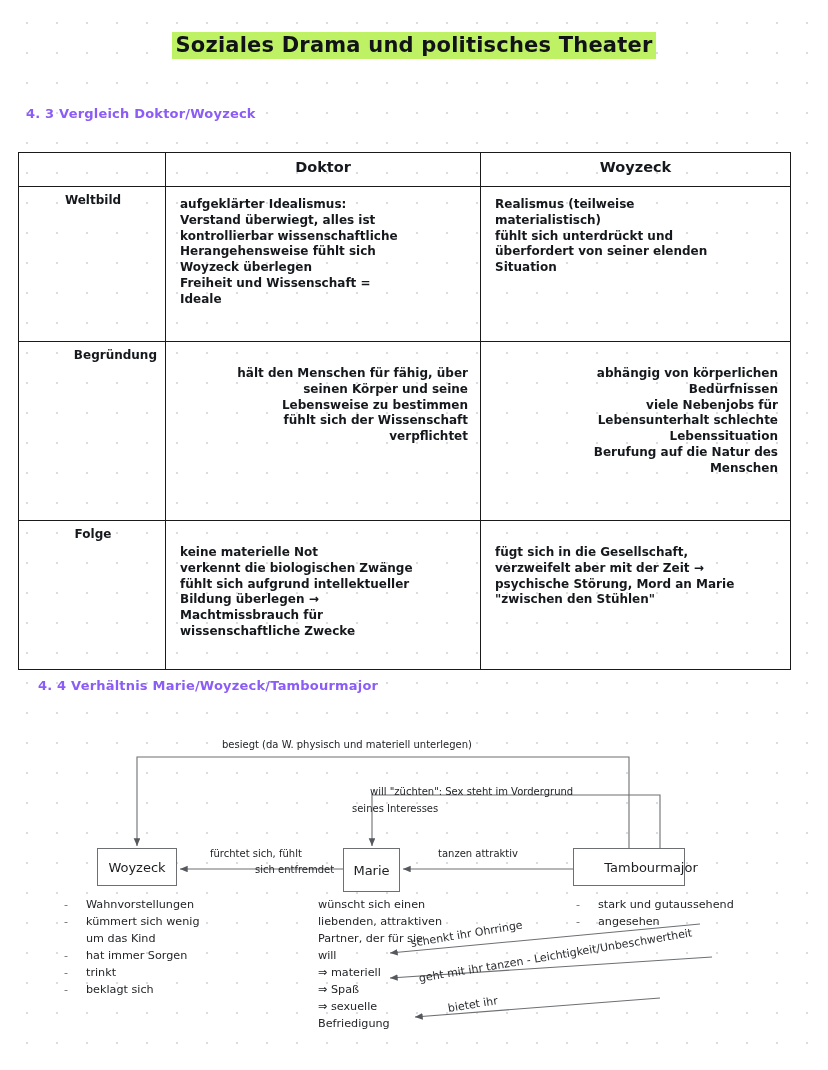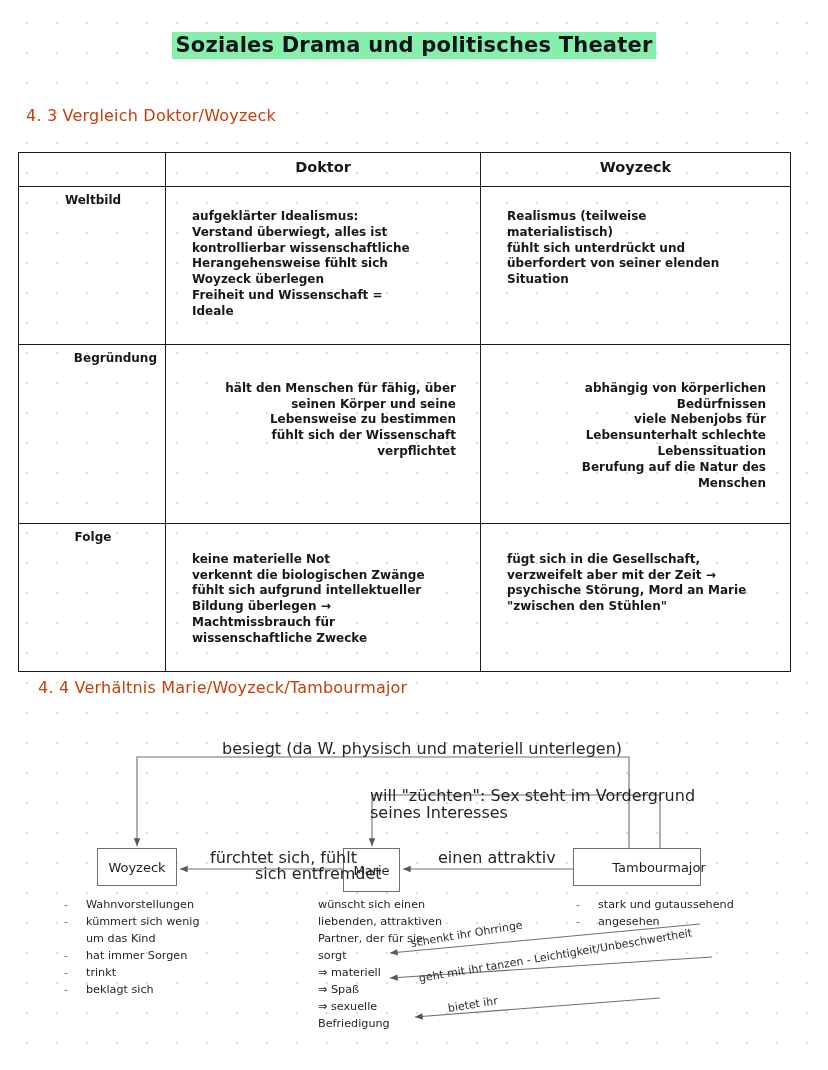--- a/index.html
+++ b/index.html
@@ -21,31 +21,31 @@
 
   
   #title-wrap{
     position:absolute;left:0;right:0;top:32px;text-align:center;
   }
   #doc-title{
     display:inline-block;
     font-family:"DejaVu Sans", sans-serif;
     font-size:21px;font-weight:bold;
     color:#111318;
-    background:#86efac;
+    background:#bef264;
     padding:1px 4px 2px 4px;
     letter-spacing:.2px;
     line-height:1.15;
   }
 
   
   .section-heading{
     position:absolute;
-    font-size:16px;font-weight:normal;
-    color:#c2410c;
+    font-size:13px;font-weight:bold;
+    color:#8b5cf6;
     letter-spacing:.2px;
     white-space:nowrap;
   }
   #heading-43{left:26px;top:106px;}
   #heading-44{left:38px;top:678px;}
 
   
   #cmp-table{
     position:absolute;left:18px;top:152px;
     width:772px;
@@ -71,58 +71,58 @@
     height:22px;
   }
   .col-row-label{width:147px;}
   .col-doktor{width:315px;}
   .col-woyzeck{width:310px;}
   td.rowlabel{
     text-align:center;
     vertical-align:middle;
     font-size:14.5px;
   }
-  .cell-lines{margin:16px;}
+  .cell-lines{margin:4px;}
   .cell-lines .ln{display:block;white-space:normal;}
 
   
   tr#row-weltbild td{height:140px;}
   tr#row-begruendung td{height:150px;text-align:right;}
   tr#row-folge td{height:120px;}
   tr#row-begruendung td.body-cell{padding-top:20px;}
-  tr#row-folge td.body-cell{padding-top:12px;}
+  tr#row-folge td.body-cell{padding-top:20px;}
 
   
   #diagram{
     position:absolute;left:0;top:710px;width:828px;height:360px;
   }
   #diagram svg{position:absolute;left:0;top:0;}
   .dbox{
     position:absolute;
     border:1.2px solid #6d6f72;
     background:#ffffff;
     font-size:13px;
     color:#1c1e21;
     display:flex;align-items:center;justify-content:center;
     box-sizing:border-box;
   }
   #box-woyzeck{left:97px;top:138px;width:80px;height:38px;}
   #box-marie{left:343px;top:138px;width:57px;height:44px;}
-  #box-tambourmajor{left:573px;top:138px;width:128px;height:38px;padding-left:44px;}
+  #box-tambourmajor{left:573px;top:138px;width:112px;height:38px;padding-left:44px;}
 
   .dlabel{
     position:absolute;
-    font-size:16px;
+    font-size:10px;
     color:#232528;
     line-height:1.35;
     white-space:nowrap;
   }
   #lbl-besiegt{left:222px;top:28px;}
   #lbl-zuechten{left:370px;top:75px;}
-  #lbl-zuechten2{left:370px;top:92px;}
+  #lbl-zuechten2{left:352px;top:92px;}
   #lbl-fuerchtet{left:210px;top:137px;}
   #lbl-fuerchtet2{left:210px;top:153px;margin-left:45px;}
   #lbl-findet{left:438px;top:137px;}
 
   
   .blist{position:absolute;font-size:11.2px;color:#232528;line-height:1.52;}
   .blist .bi{display:flex;}
   .blist .bul{width:22px;flex:0 0 22px;color:#6a6c70;}
   .blist .btxt{white-space:nowrap;}
   #list-woyzeck{left:64px;top:186px;}
@@ -271,21 +271,21 @@
   </div>
   <div class="dbox" id="box-tambourmajor">
     <span>Tambourmajor</span>
   </div>
 
   <div class="dlabel" id="lbl-besiegt">besiegt (da W. physisch und materiell unterlegen)</div>
   <div class="dlabel" id="lbl-zuechten">will "züchten": Sex steht im Vordergrund</div>
   <div class="dlabel" id="lbl-zuechten2">seines Interesses</div>
   <div class="dlabel" id="lbl-fuerchtet">fürchtet sich, fühlt</div>
   <div class="dlabel" id="lbl-fuerchtet2">sich entfremdet</div>
-  <div class="dlabel" id="lbl-findet">einen attraktiv</div>
+  <div class="dlabel" id="lbl-findet">tanzen attraktiv</div>
 
   <div class="blist" id="list-woyzeck">
     <div class="bi">
       <span class="bul">-</span>
       <span class="btxt">Wahnvorstellungen</span>
     </div>
     <div class="bi">
       <span class="bul">-</span>
       <span class="btxt">kümmert sich wenig</span>
     </div>
@@ -315,21 +315,21 @@
     <div class="bi">
       <span class="bul"></span>
       <span class="btxt">liebenden, attraktiven</span>
     </div>
     <div class="bi">
       <span class="bul"></span>
       <span class="btxt">Partner, der für sie</span>
     </div>
     <div class="bi">
       <span class="bul"></span>
-      <span class="btxt">sorgt</span>
+      <span class="btxt">will</span>
     </div>
     <div class="bi">
       <span class="bul"></span>
       <span class="btxt">⇒ materiell</span>
     </div>
     <div class="bi">
       <span class="bul"></span>
       <span class="btxt">⇒ Spaß</span>
     </div>
     <div class="bi">

